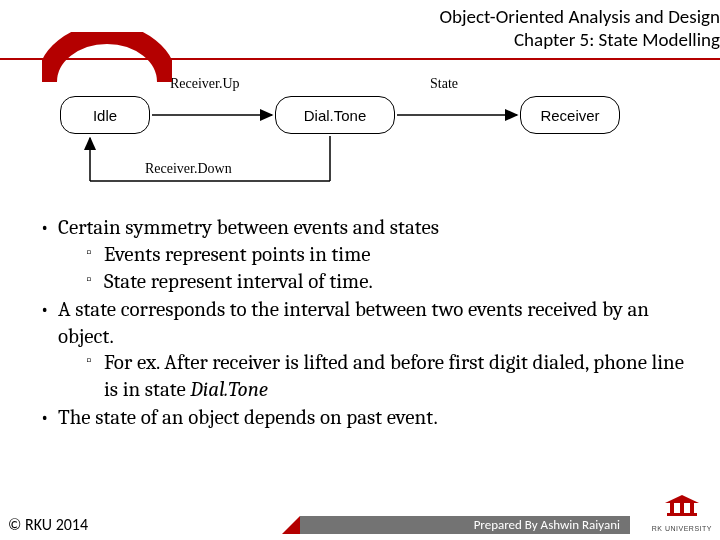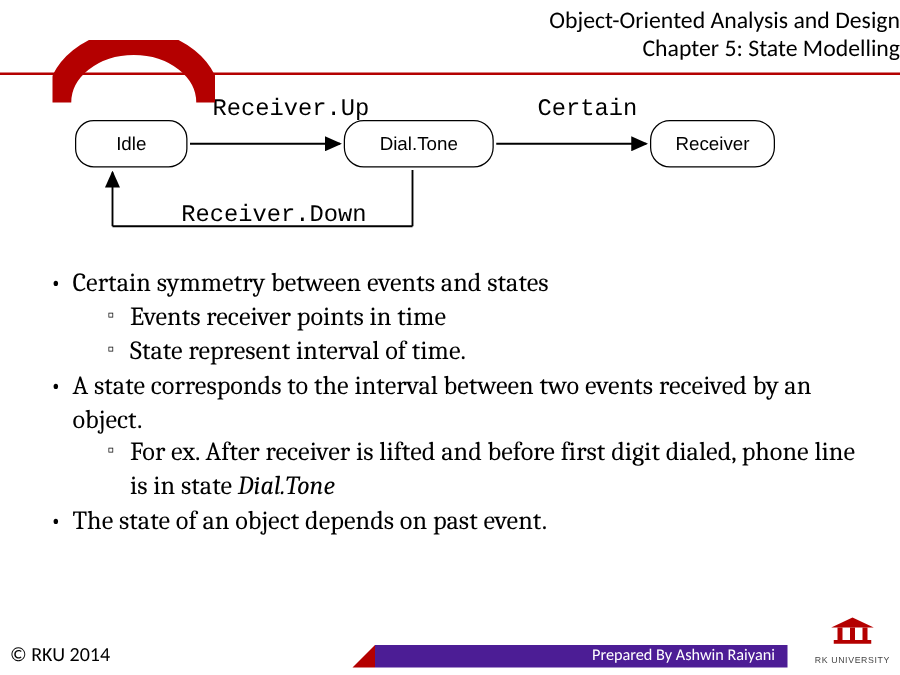--- a/index.html
+++ b/index.html
@@ -46,22 +46,22 @@
     background: #fff;
     font-family: Arial, sans-serif;
     font-size: 15px;
     display: flex;
     align-items: center;
     justify-content: center;
     height: 38px;
   }
   .dlabel {
     position: absolute;
-    font-family: Liberation Mono, monospace;
-    font-size: 19px;
+    font-family: Liberation Serif, serif;
+    font-size: 14px;
   }
   .content {
     position: absolute;
     top: 214px;
     left: 40px;
     right: 30px;
     font-size: 21px;
     font-family: Cambria, Georgia, serif;
     line-height: 1.28;
   }
@@ -88,21 +88,21 @@
     bottom: 0;
     font-size: 16px;
     font-family: "Calibri", sans-serif;
   }
   .footer-bar {
     position: absolute;
     right: 90px;
     bottom: 0;
     width: 330px;
     height: 18px;
-    background: #4c1d95;
+    background: #737373;
     color: #fff;
     font-size: 13px;
     text-align: right;
     padding-right: 10px;
     line-height: 18px;
     font-family: "Calibri", sans-serif;
   }
   .footer-bar::before {
     content: "";
     position: absolute;
@@ -151,30 +151,30 @@
     <line x1="132" y1="39" x2="252" y2="39" stroke="#000" stroke-width="1.5" marker-end="url(#ah)"></line>
 
     <line x1="377" y1="39" x2="497" y2="39" stroke="#000" stroke-width="1.5" marker-end="url(#ah)"></line>
 
     <line x1="310" y1="60" x2="310" y2="105" stroke="#000" stroke-width="1.5"></line>
     <line x1="310" y1="105" x2="70" y2="105" stroke="#000" stroke-width="1.5"></line>
     <line x1="70" y1="105" x2="70" y2="62" stroke="#000" stroke-width="1.5" marker-end="url(#ah)"></line>
   </svg>
 
   <div class="dlabel" style="left:150px; top:0px;">Receiver.Up</div>
-  <div class="dlabel" style="left:410px; top:0px;">Certain</div>
+  <div class="dlabel" style="left:410px; top:0px;">State</div>
   <div class="dlabel" style="left:125px; top:85px;">Receiver.Down</div>
 </div>
 
 <div class="content">
   <ul class="bullets">
     <li>
       <span>Certain symmetry between events and states</span>
       <ul class="sub">
-        <li>Events receiver points in time</li>
+        <li>Events represent points in time</li>
         <li>State represent interval of time.</li>
       </ul>
     </li>
     <li>
       <span>A state corresponds to the interval between two events received by an object.</span>
       <ul class="sub">
         <li>
           <span>For ex. After receiver is lifted and before first digit dialed, phone line is in state </span><span class="italic">Dial.Tone</span>
         </li>
       </ul>

